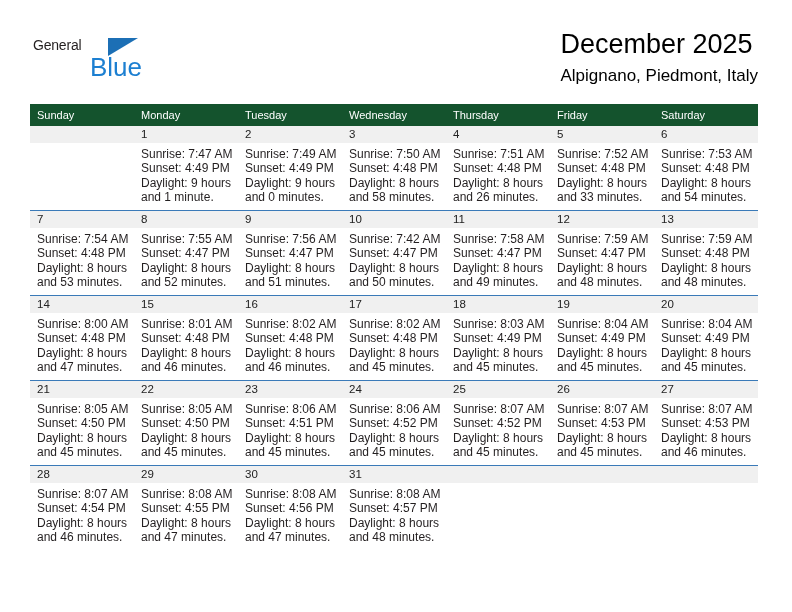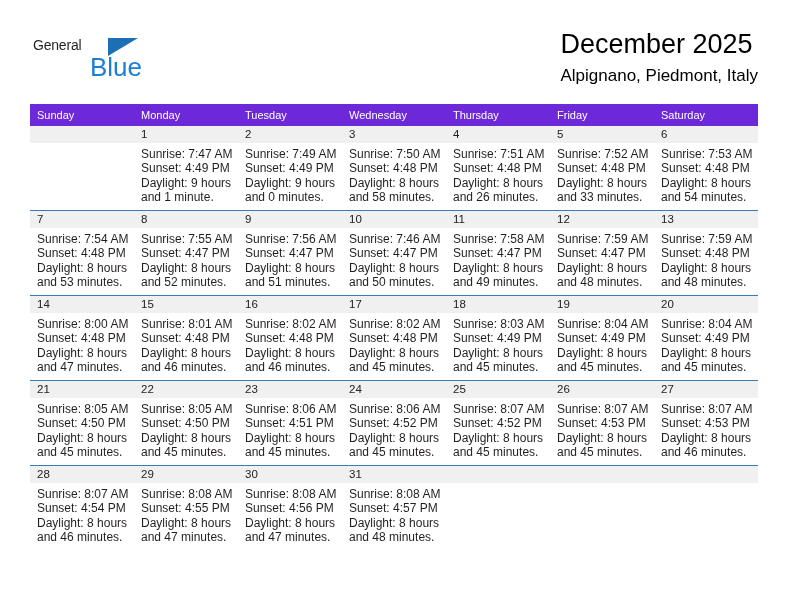--- a/index.html
+++ b/index.html
@@ -85,21 +85,21 @@
   
   .cal {
     position: absolute;
     left: 30px;
     top: 104px;
     width: 728px;
     border-collapse: collapse;
     table-layout: fixed;
   }
   .cal th {
-    background: #6d28d9;
+    background: #14532d;
     color: #ffffff;
     font-size: 11px;
     font-weight: normal;
     text-align: left;
     padding: 5px 0 5px 7px;
     height: 10px;
     border: none;
   }
   .cal td {
     vertical-align: top;
@@ -263,21 +263,21 @@
             <div class="cell-body">
               <div>Sunrise: 7:56 AM</div>
               <div>Sunset: 4:47 PM</div>
               <div>Daylight: 8 hours</div>
               <div>and 51 minutes.</div>
             </div>
           </td>
           <td>
             <div class="daynum">10</div>
             <div class="cell-body">
-              <div>Sunrise: 7:46 AM</div>
+              <div>Sunrise: 7:42 AM</div>
               <div>Sunset: 4:47 PM</div>
               <div>Daylight: 8 hours</div>
               <div>and 50 minutes.</div>
             </div>
           </td>
           <td>
             <div class="daynum">11</div>
             <div class="cell-body">
               <div>Sunrise: 7:58 AM</div>
               <div>Sunset: 4:47 PM</div>

